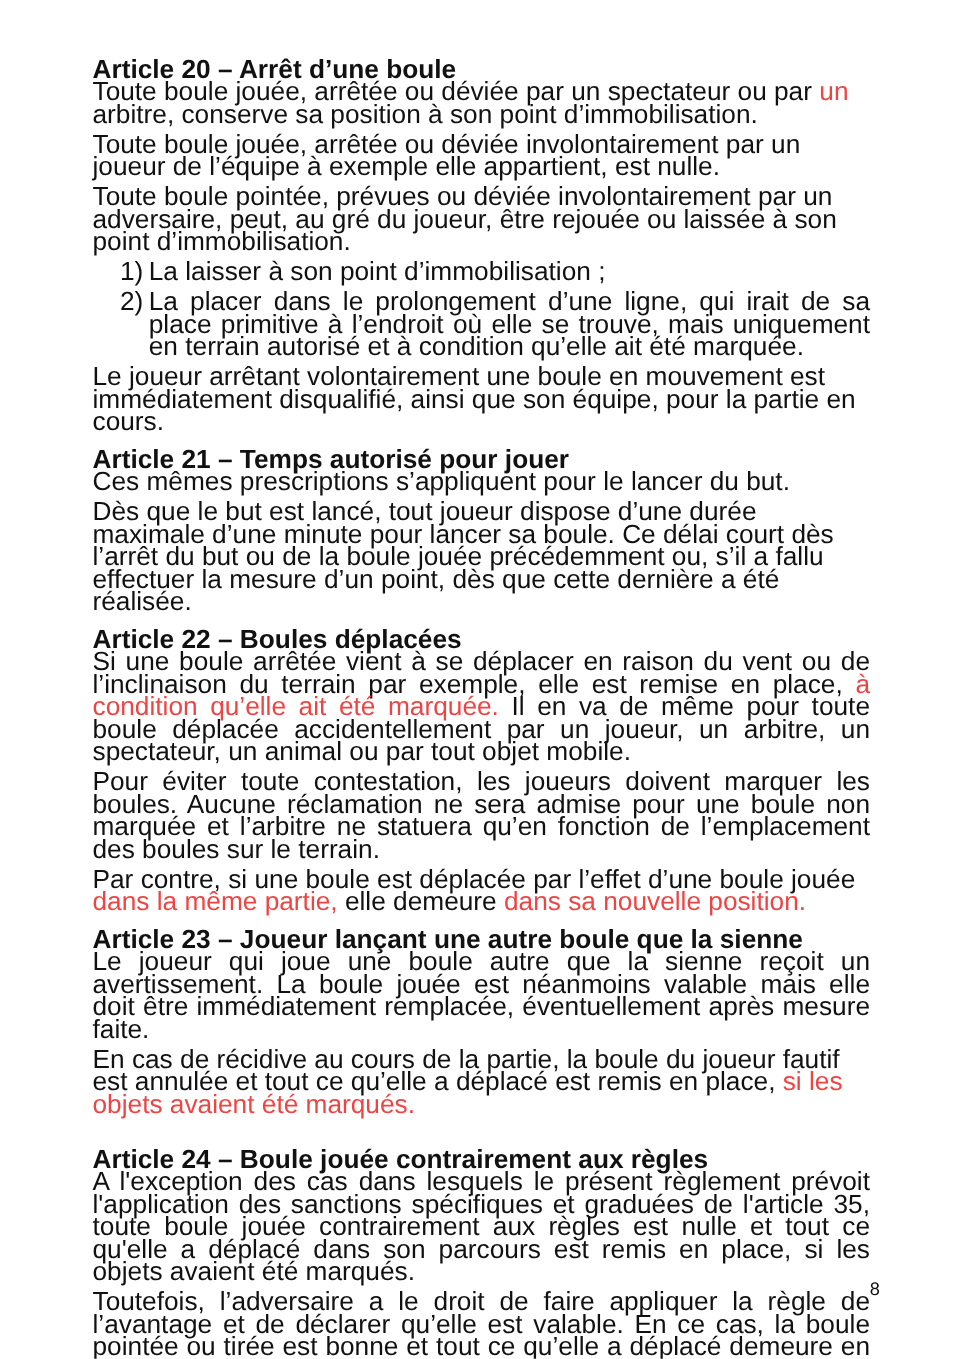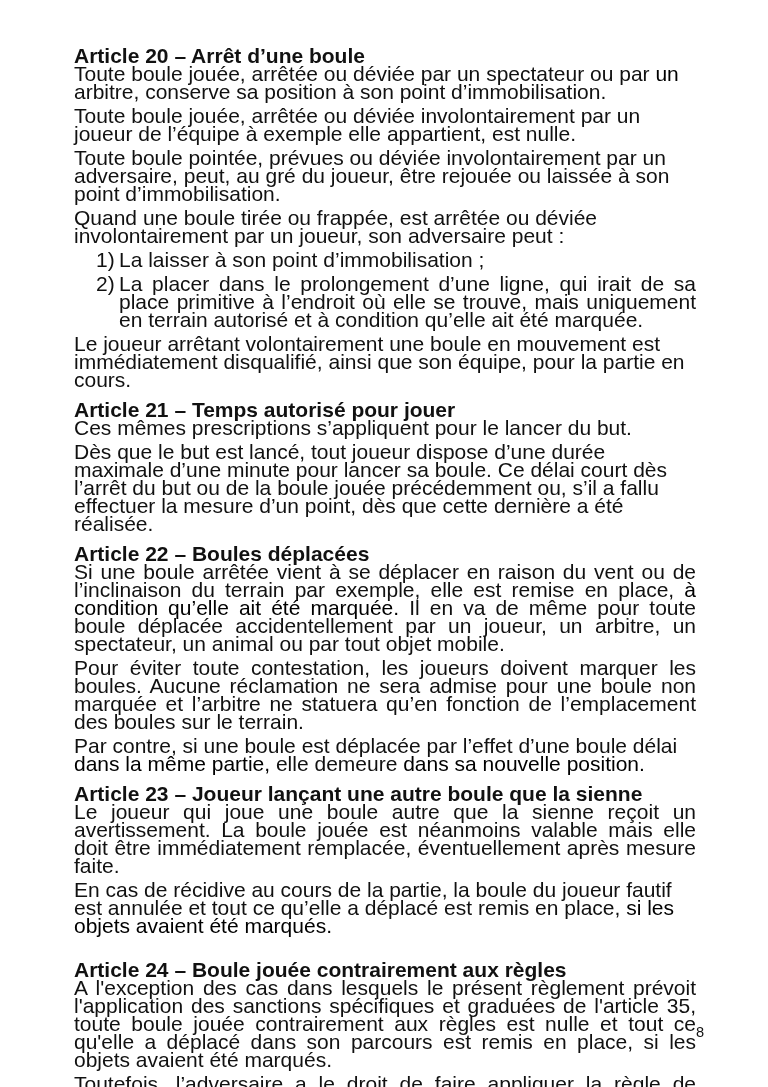--- a/index.html
+++ b/index.html
@@ -6,59 +6,58 @@
   body { width: 768px; height: 1087px; position: relative; overflow: hidden; }
   .page {
     position: absolute; left: 74px; top: 47px; width: 622px;
     font-family: "Liberation Sans", sans-serif;
     font-size: 21px; line-height: 18px; color: #111111;
   }
   .article { margin: 0 0 12px 0; }
   .article-title { font-weight: bold; margin: 0; }
   p { margin: 0 0 6px 0; }
   p.just { text-align: justify; }
-  .blue { color: #000000; }
+  .blue { color: #ef4444; }
   ol.items { list-style: none; margin: 0 0 6px 0; padding: 0 0 0 22px; }
   ol.items li { position: relative; padding-left: 23px; margin-bottom: 6px; }
   ol.items li .num { position: absolute; left: 0; top: 0; }
   .spacer { height: 14px; }
   .page-number {
     position: absolute; right: 64px; top: 1024px;
     font-family: "Liberation Sans", sans-serif; font-size: 14.6px; color: #111;
   }
 </style>
 </head>
 <body>
 
 <div class="page">
 
   <section class="article">
     <div class="article-title">Article 20 – Arrêt d’une boule</div>
     <p><span>Toute boule jouée, arrêtée ou déviée par un spectateur ou par </span><span class="blue">un</span><span> arbitre, conserve sa position à son point d’immobilisation.</span></p>
     <p>Toute boule jouée, arrêtée ou déviée involontairement par un joueur de l’équipe à exemple elle appartient, est nulle.</p>
     <p>Toute boule pointée, prévues ou déviée involontairement par un adversaire, peut, au gré du joueur, être rejouée ou laissée à son point d’immobilisation.</p>
-    <p>Quand une boule tirée ou frappée, est arrêtée ou déviée involontairement par un joueur, son adversaire peut :</p>
     <ol class="items">
       <li><span class="num">1)</span><span>La laisser à son point d’immobilisation ;</span></li>
       <li style="text-align:justify"><span class="num">2)</span><span>La placer dans le prolongement d’une ligne, qui irait de sa place primitive à l’endroit où elle se trouve, mais uniquement en terrain autorisé et à condition qu’elle ait été marquée.</span></li>
     </ol>
     <p>Le joueur arrêtant volontairement une boule en mouvement est immédiatement disqualifié, ainsi que son équipe, pour la partie en cours.</p>
   </section>
 
   <section class="article">
     <div class="article-title">Article 21 – Temps autorisé pour jouer</div>
     <p>Ces mêmes prescriptions s’appliquent pour le lancer du but.</p>
     <p>Dès que le but est lancé, tout joueur dispose d’une durée maximale d’une minute pour lancer sa boule. Ce délai court dès l’arrêt du but ou de la boule jouée précédemment ou, s’il a fallu effectuer la mesure d’un point, dès que cette dernière a été réalisée.</p>
   </section>
 
   <section class="article">
     <div class="article-title">Article 22 – Boules déplacées</div>
     <p class="just"><span>Si une boule arrêtée vient à se déplacer en raison du vent ou de l’inclinaison du terrain par exemple, elle est remise en place, </span><span class="blue">à condition qu’elle ait été marquée.</span><span> Il en va de même pour toute boule déplacée accidentellement par un joueur, un arbitre, un spectateur, un animal ou par tout objet mobile.</span></p>
     <p class="just">Pour éviter toute contestation, les joueurs doivent marquer les boules. Aucune réclamation ne sera admise pour une boule non marquée et l’arbitre ne statuera qu’en fonction de l’emplacement des boules sur le terrain.</p>
-    <p><span>Par contre, si une boule est déplacée par l’effet d’une boule délai </span><span class="blue">dans la même partie,</span><span> elle demeure </span><span class="blue">dans sa nouvelle position.</span></p>
+    <p><span>Par contre, si une boule est déplacée par l’effet d’une boule jouée </span><span class="blue">dans la même partie,</span><span> elle demeure </span><span class="blue">dans sa nouvelle position.</span></p>
   </section>
 
   <section class="article">
     <div class="article-title">Article 23 – Joueur lançant une autre boule que la sienne</div>
     <p class="just">Le joueur qui joue une boule autre que la sienne reçoit un avertissement. La boule jouée est néanmoins valable mais elle doit être immédiatement remplacée, éventuellement après mesure faite.</p>
     <p><span>En cas de récidive au cours de la partie, la boule du joueur fautif est annulée et tout ce qu’elle a déplacé est remis en place, </span><span class="blue">si les objets avaient été marqués.</span></p>
   </section>
 
   <div class="spacer"></div>
 

